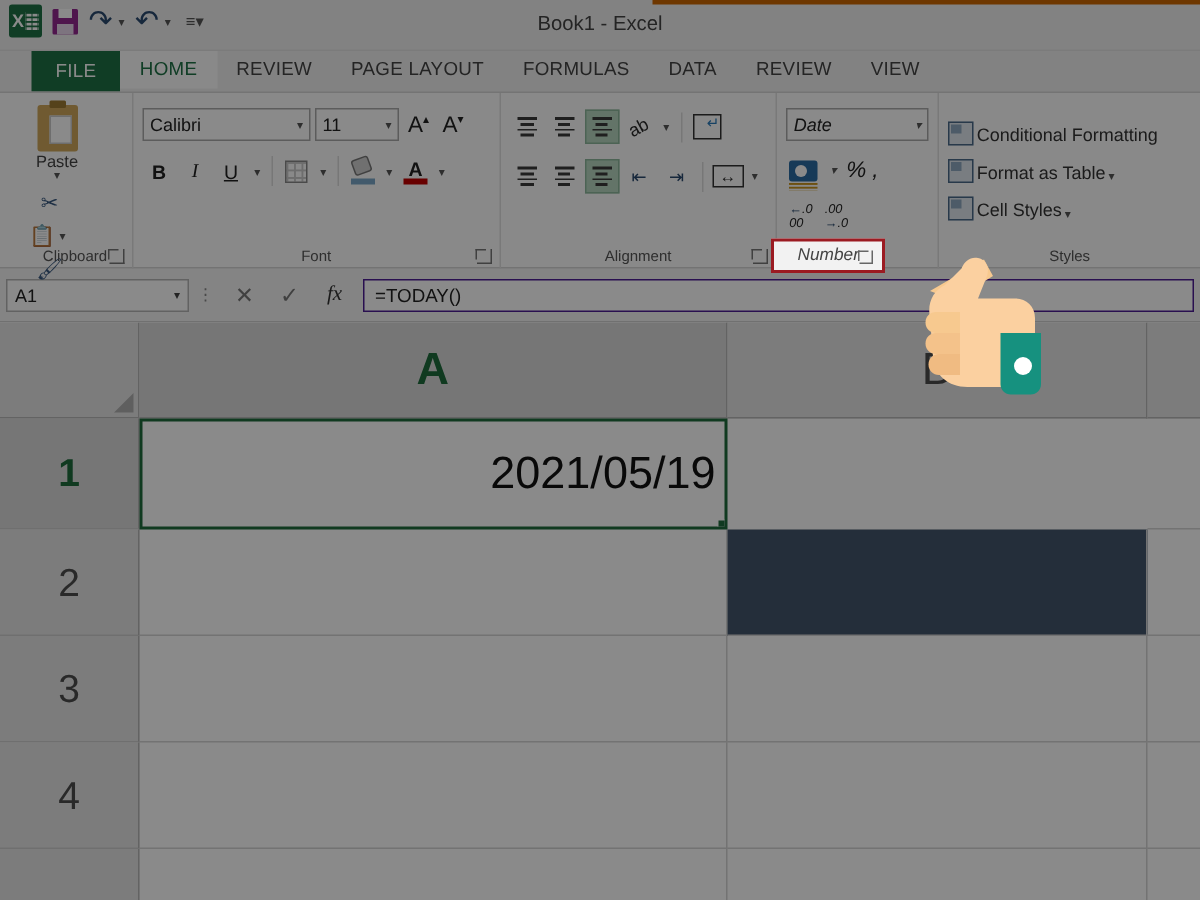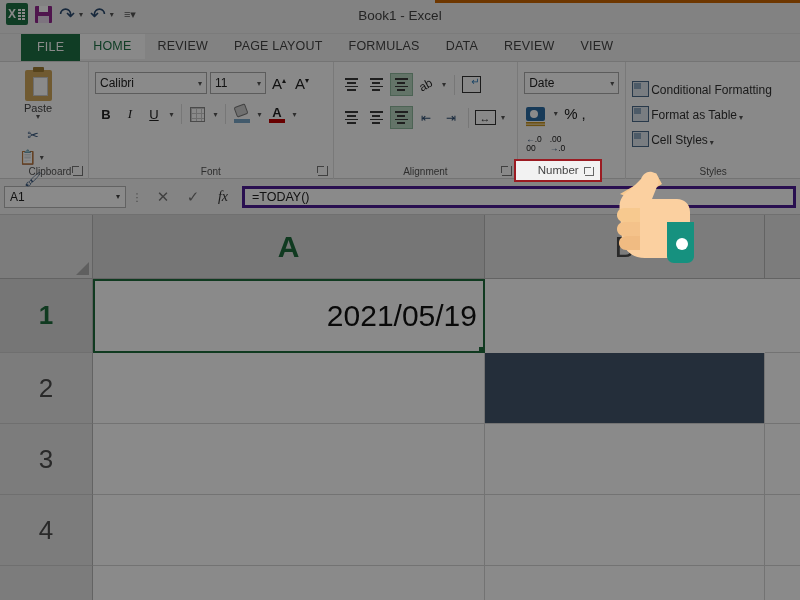--- a/index.html
+++ b/index.html
@@ -135,35 +135,35 @@
   .al-l i:nth-child(1){width:13px;} .al-l i:nth-child(2){width:9px;} .al-l i:nth-child(3){width:13px;} .al-l i:nth-child(4){width:9px;}
   .al-c i{margin:0 auto;} .al-c i:nth-child(1){width:13px;} .al-c i:nth-child(2){width:8px;} .al-c i:nth-child(3){width:13px;} .al-c i:nth-child(4){width:8px;}
   .orient-ic{font-size:12px;color:#2b2b2b;transform:rotate(-28deg);display:inline-block;}
   .indent-ic{font-size:12px;color:#2b4a6f;}
   .wrap-ic{width:19px;height:17px;border:1.4px solid #333;position:relative;}
   .wrap-ic::after{content:"↵";position:absolute;right:0px;top:-1px;font-size:10px;color:#2b7bba;}
   .merge-ic{width:21px;height:15px;border:1.4px solid #333;position:relative;display:flex;align-items:center;justify-content:center;}
   .merge-ic::after{content:"↔";font-size:11px;color:#333;}
 
   
-  .g-number { width: 108px; }
+  .g-number { width: 108px; font-style: italic; }
   .numfmt{width:95px;margin-top:6px;}
   .num-row2{display:flex;align-items:center;gap:4px;padding-top:8px;}
   .acct-ic{width:19px;height:14px;background:#2b6ca3;border-radius:2px;position:relative;}
   .acct-ic::after{content:"";position:absolute;left:4px;top:3px;width:8px;height:8px;background:#fff;border-radius:50%;}
   .acct-lines{position:absolute;left:0;bottom:-6px;width:19px;height:5px;
     background:linear-gradient(#c8941f 1.5px,transparent 1.5px);background-size:100% 2.5px;}
   .pct{font-size:15px;color:#222;}
   .comma{font-size:15px;color:#222;}
   .num-row3{display:flex;align-items:center;gap:8px;padding-top:10px;padding-left:2px;}
   .dec-ic{font-size:8.5px;color:#222;line-height:9px;position:relative;white-space:nowrap;}
   .dec-ic span{color:#2b4a6f;}
   
   .num-highlight{
-    position:absolute; left:-4px; bottom:-3px; width:88px; height:23px;
+    position:absolute; left:-4px; bottom:-3px; width:76px; height:23px;
     border:2.5px solid #9b1b22; background:#f2f2f2; z-index:950;
   }
   .num-highlight .lbl{
     position:absolute; left:0; right:0; top:3px; text-align:center; font-size:11.5px; color:#444;
   }
   .num-highlight .dl{
     position:absolute; right:6px; top:6px; width:9px; height:9px;
     border-right:1.5px solid #666; border-bottom:1.5px solid #666;
   }
   .num-highlight .dl::before{
@@ -187,21 +187,21 @@
     width:122px; height:22px; background:#fff; border:1px solid #b6b6b6;
     display:flex; align-items:center; padding:0 5px; font-size:12px; color:#222;
   }
   .namebox .nv{flex:1;}
   .namebox .nc{font-size:8px;color:#444;}
   .fb-dots{width:14px;text-align:center;font-size:11px;color:#888;letter-spacing:0;line-height:4px;}
   .fb-btns{display:flex;align-items:center;gap:0;}
   .fb-btn{width:30px;height:22px;display:flex;align-items:center;justify-content:center;font-size:15px;color:#777;}
   .fb-btn.fx{font-style:italic;font-family:"Liberation Serif",serif;font-size:14px;color:#333;}
   .fb-input{
-    flex:1; height:22px; background:#fff; border:3px solid #4c1d95;
+    flex:1; height:22px; background:#fff; border:1px solid #4c1d95;
     display:flex; align-items:center; padding:0 7px; font-size:12.5px; color:#222;
   }
 
   
   .grid-wrap{position:relative; height:385px; background:#fff; overflow:hidden;}
   .corner{
     position:absolute; left:0; top:0; width:93px; height:64px;
     background:#e6e6e6; border-right:1px solid #b8b8b8; border-bottom:1px solid #b8b8b8;
   }
   .corner::after{

